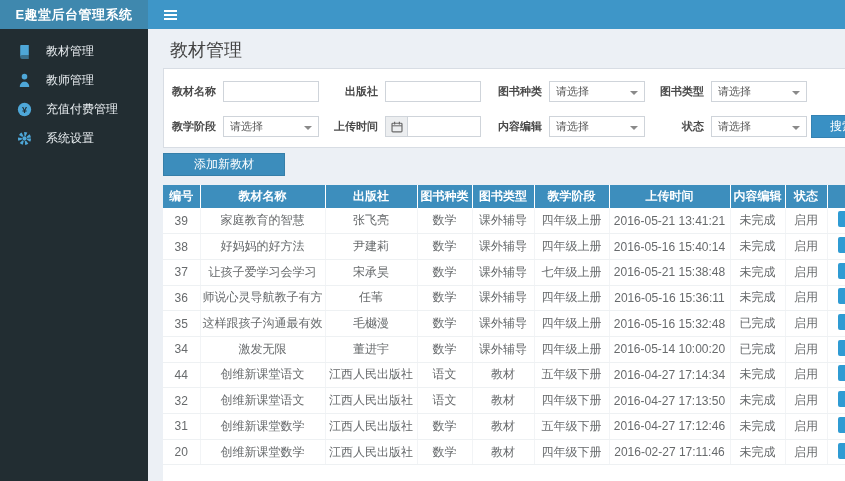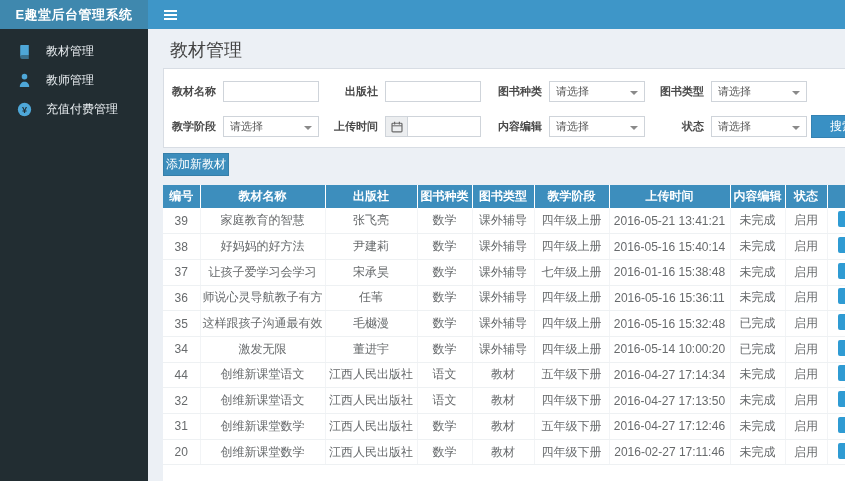--- a/index.html
+++ b/index.html
@@ -40,21 +40,21 @@
   .dategroup { display:flex; }
   .dategroup .addon { width:22px; height:21px; background:#eceef0; border:1px solid #cfd4da; border-right:none;
                       display:flex; align-items:center; justify-content:center; }
   .dategroup .addon svg { width:12px; height:12px; }
   .dategroup input { width:74px; height:21px; border:1px solid #cfd4da; font-size:11px; padding:0 4px; outline:none; }
   .cell-1 { left:4px; } .cell-2 { left:166px; } .cell-3 { left:330px; } .cell-4 { left:492px; }
   .search-btn { position:absolute; left:647px; top:-1px; width:62px; height:23px; background:#3990c4; color:#fff;
                 border:1px solid #3482b3; font-size:12px; cursor:pointer; }
 
   
-  .add-btn { position:absolute; left:15px; top:124px; height:23px; padding:0 2px; background:#3c8dbc; color:#fff;
+  .add-btn { position:absolute; left:15px; top:124px; height:23px; padding:0 30px; background:#3c8dbc; color:#fff;
              border:1px solid #367fa9; font-size:12px; cursor:pointer; }
 
   
   .table-box { position:absolute; left:15px; top:156px; width:700px; height:300px; background:#fff; }
   table { border-collapse:collapse; table-layout:fixed; width:700px; }
   thead th { background:#3d8ebd; color:#fff; font-size:12px; font-weight:bold; height:23px; text-align:center;
              border-left:1px solid rgba(255,255,255,.35); white-space:nowrap; overflow:hidden; }
   thead th:first-child { border-left:none; }
   tbody td { height:25.7px; font-size:12px; color:#676a6c; text-align:center; background:#fff;
              border-bottom:1px solid #eef1f3; border-right:1px solid #f2f4f6; white-space:nowrap; overflow:hidden; }
@@ -98,20 +98,29 @@
       </li>
       <li>
         <span class="mi-icon">
           <svg viewBox="0 0 14 14">
             <circle fill="#4ea7d8" cx="7" cy="7" r="6.2"></circle>
             <text x="7" y="10" text-anchor="middle" font-size="8.5" font-weight="bold" fill="#222d32">¥</text>
           </svg>
         </span>
         <span class="mi-label">充值付费管理</span>
       </li>
+      <li>
+        <span class="mi-icon">
+          <svg viewBox="0 0 14 14">
+            <circle cx="7" cy="7" r="4.3" fill="none" stroke="#4ea7d8" stroke-width="3.6" stroke-dasharray="2.2 1.7"></circle>
+            <circle cx="7" cy="7" r="2" fill="#4ea7d8"></circle>
+          </svg>
+        </span>
+        <span class="mi-label">系统设置</span>
+      </li>
     </ul>
 </div>
 
 <div class="content">
   <h1 class="page-title">教材管理</h1>
 
   <div class="filter-box">
     <div class="frow r1" id="filter-row-0">
         <div class="fcell cell-1">
           <span class="flabel">教材名称</span>
@@ -231,21 +240,21 @@
             <td>启用</td>
             <td style="text-align: left;"><button class="row-action-btn"></button></td>
           </tr>
           <tr>
             <td>37</td>
             <td>让孩子爱学习会学习</td>
             <td>宋承昊</td>
             <td>数学</td>
             <td>课外辅导</td>
             <td>七年级上册</td>
-            <td>2016-01-16 15:38:48</td>
+            <td>2016-05-21 15:38:48</td>
             <td>未完成</td>
             <td>启用</td>
             <td style="text-align: left;"><button class="row-action-btn"></button></td>
           </tr>
           <tr>
             <td>36</td>
             <td>师说心灵导航教子有方</td>
             <td>任苇</td>
             <td>数学</td>
             <td>课外辅导</td>

